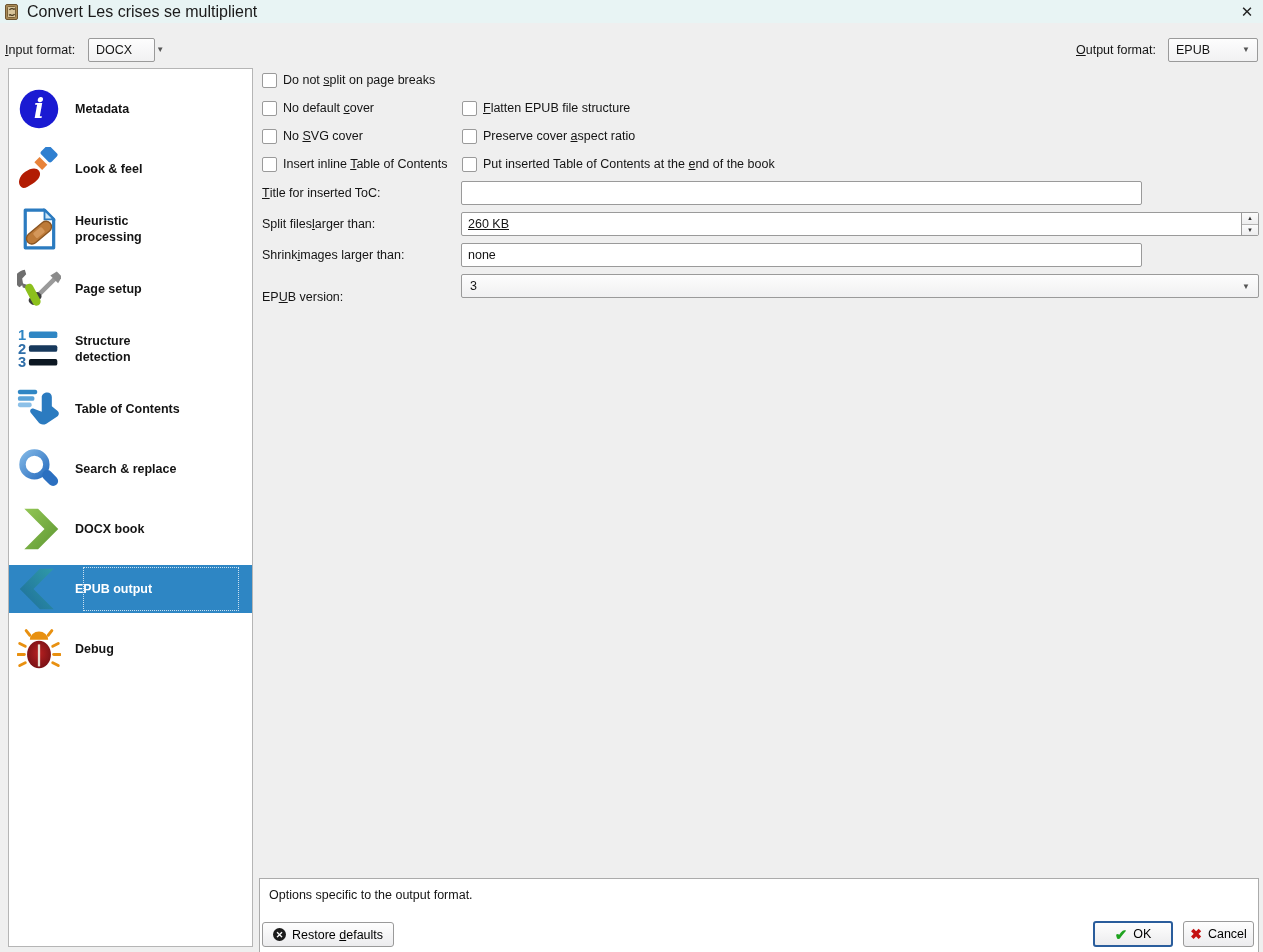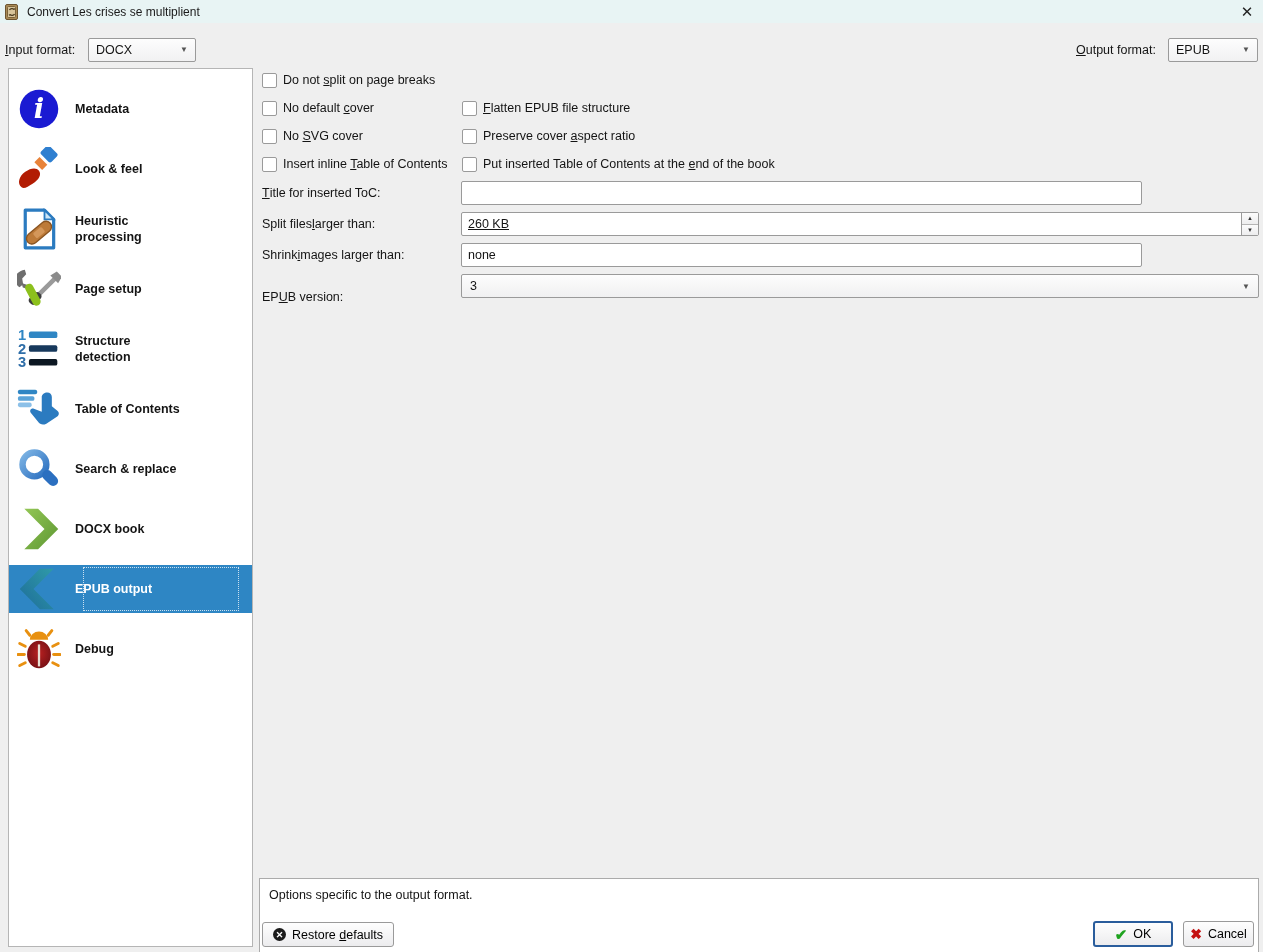--- a/index.html
+++ b/index.html
@@ -10,21 +10,21 @@
     background:#efefef; font-family:"Liberation Sans",sans-serif;
     font-size:12.5px; color:#141414; overflow:hidden;
     outline:1px solid #6f6f6f;
   }
   
   .titlebar {
     position:absolute; left:0; top:0; right:0; height:23px;
     background:#e8f4f4; display:flex; align-items:center; padding-left:4px;
   }
   .titlebar .app-icon { width:16px; height:16px; margin-right:7px; flex:none; }
-  .titlebar .title-text { font-size:12px; color:#1a1a1a; }
+  .titlebar .title-text { font-size:16px; color:#1a1a1a; }
   .close-btn {
     position:absolute; right:6px; top:2px; width:20px; height:19px;
     display:flex; align-items:center; justify-content:center;
     font-size:15px; color:#222; cursor:default;
   }
   
   .fmt-label { position:absolute; top:38px; height:24px; display:flex; align-items:center; }
   #input-format-label { left:5px; } 
   .dropdown {
     position:absolute; top:38px; height:24px;
@@ -113,21 +113,21 @@
         <rect x="3.5" y="2.5" width="8" height="11" rx="1" fill="#d8c49a" stroke="#7c6238"></rect>
         <path d="M5.5 6 a3 3 0 0 1 4.6 -0.6 M10.5 10 a3 3 0 0 1 -4.6 0.6" fill="none" stroke="#4a3a1e" stroke-width="1.4"></path>
         <path d="M10.4 4 l1 1.6 -1.9 .2 z M5.6 12 l-1 -1.6 1.9 -.2 z" fill="#4a3a1e"></path>
       </svg>
     </span>
     <span class="title-text">Convert Les crises se multiplient</span>
     <span class="close-btn">✕</span>
   </div>
 
   <div class="fmt-label" id="input-format-label"><u>I</u>nput format:</div>
-  <div class="dropdown" style="left:88px; width:108px;gap:24px;">
+  <div class="dropdown" style="left:88px; width:67px;gap:24px;">
     <span>DOCX</span>
     <span class="dd-arrow">▼</span>
   </div>
   <div class="fmt-label" style="left:1076px;"><u>O</u>utput format:</div>
   <div class="dropdown" style="left:1168px; width:90px;">
     <span>EPUB</span>
     <span class="dd-arrow">▼</span>
   </div>
 
   <div class="sidebar">

